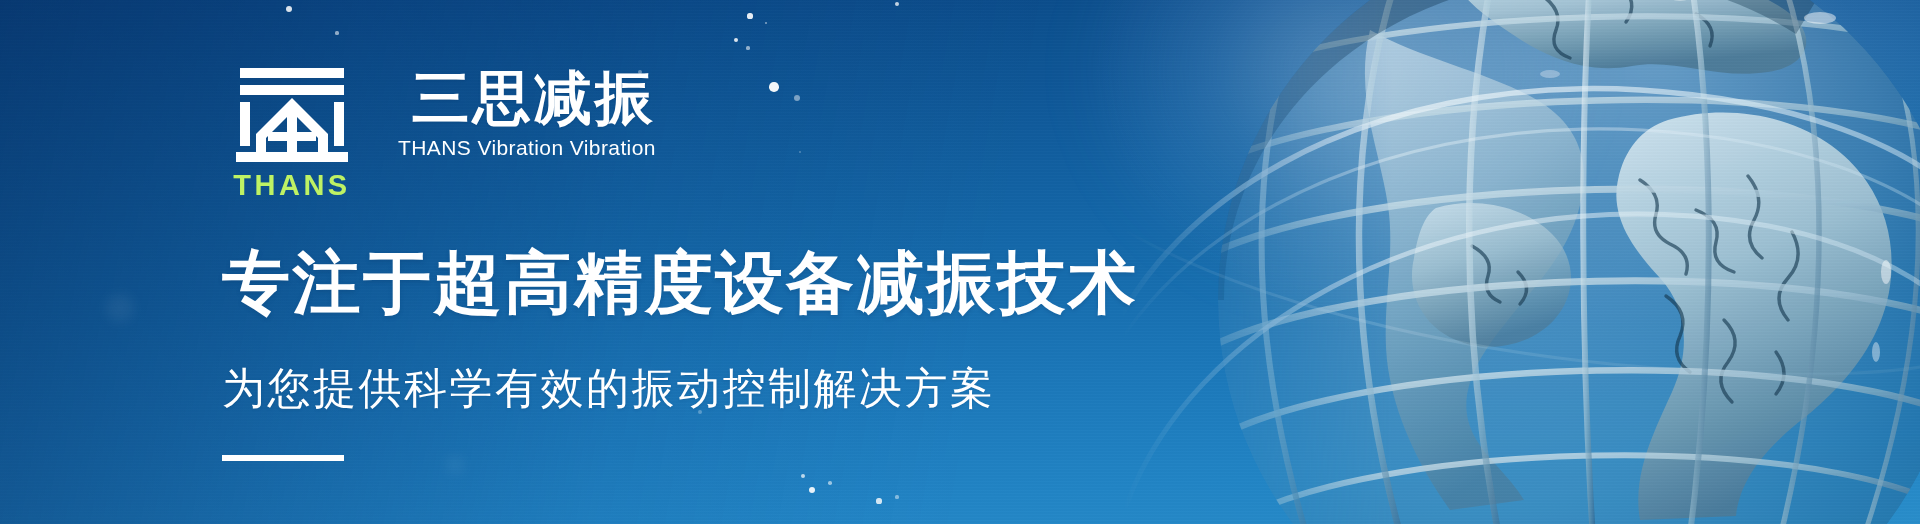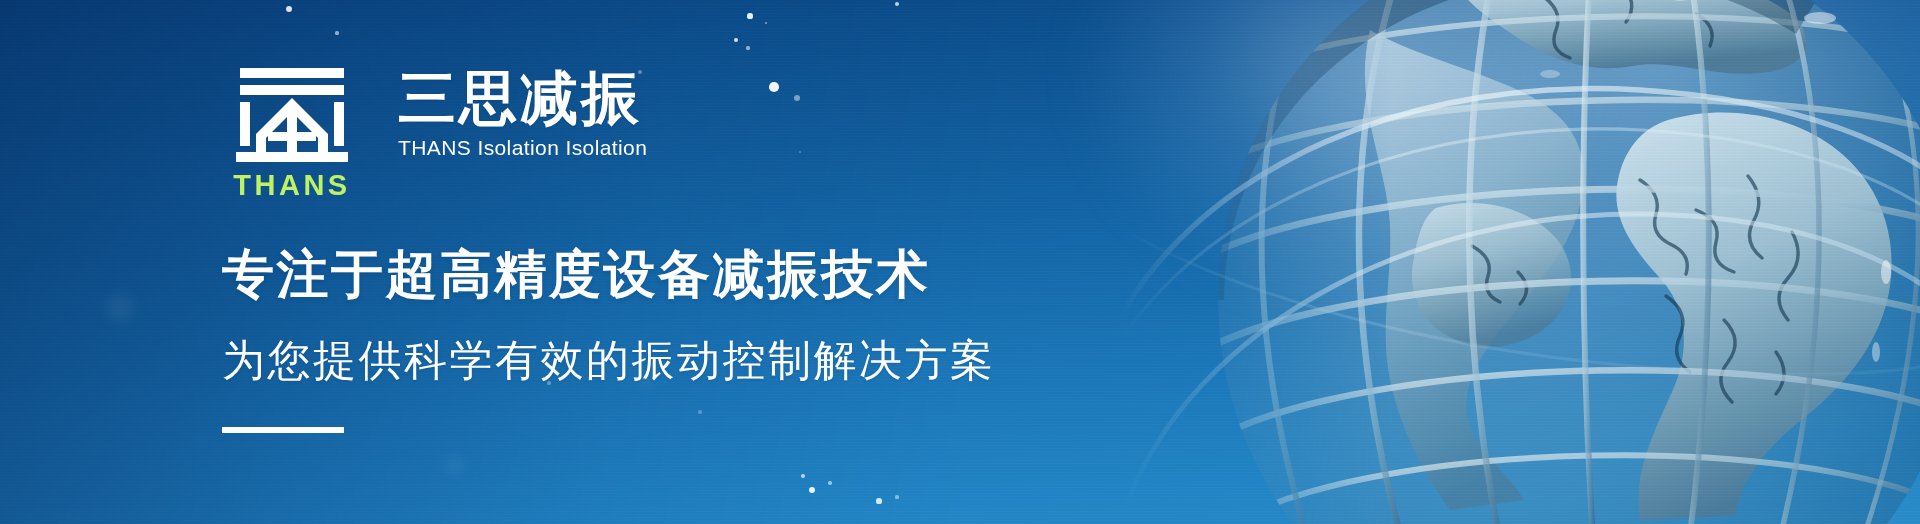--- a/index.html
+++ b/index.html
@@ -131,20 +131,21 @@
     letter-spacing: 3.5px;
     line-height: 1;
     white-space: nowrap;
   }
 
   .name-block {
     display: flex;
     flex-direction: column;
     justify-content: flex-start;
     padding-top: 6px;
+    align-items: flex-end;
   }
   .brand-cn {
     color: #ffffff;
     font-size: 58px;
     font-weight: 700;
     letter-spacing: 3px;
     line-height: 1.02;
     white-space: nowrap;
     text-shadow: 0 1px 2px rgba(8,48,96,0.25);
   }
@@ -154,21 +155,21 @@
     font-size: 21px;
     font-weight: 400;
     letter-spacing: 0.4px;
     line-height: 1;
     white-space: nowrap;
   }
 
   .headline {
     margin-top: 46px;
     color: #ffffff;
-    font-size: 52px;
+    font-size: 68px;
     font-weight: 700;
     letter-spacing: 2.5px;
     line-height: 1.08;
     white-space: nowrap;
     text-shadow: 0 2px 4px rgba(8,48,96,0.22);
   }
   .subheadline {
     margin-top: 16px;
     color: #ffffff;
     font-size: 43px;
@@ -366,21 +367,21 @@
             <rect x="32" y="66" width="48" height="9"></rect>
 
             <rect x="0" y="86" width="112" height="10"></rect>
           </g>
         </svg>
         <div class="logo-word">THANS</div>
       </div>
 
       <div class="name-block">
         <div class="brand-cn">三思减振</div>
-        <div class="brand-en">THANS Isolation Isolation</div>
+        <div class="brand-en">THANS Vibration Vibration</div>
       </div>
     </div>
 
     <h1 class="headline">专注于超高精度设备减振技术</h1>
 
     <p class="subheadline">为您提供科学有效的振动控制解决方案</p>
 
     <div class="rule"></div>
   </div>
 </div>

